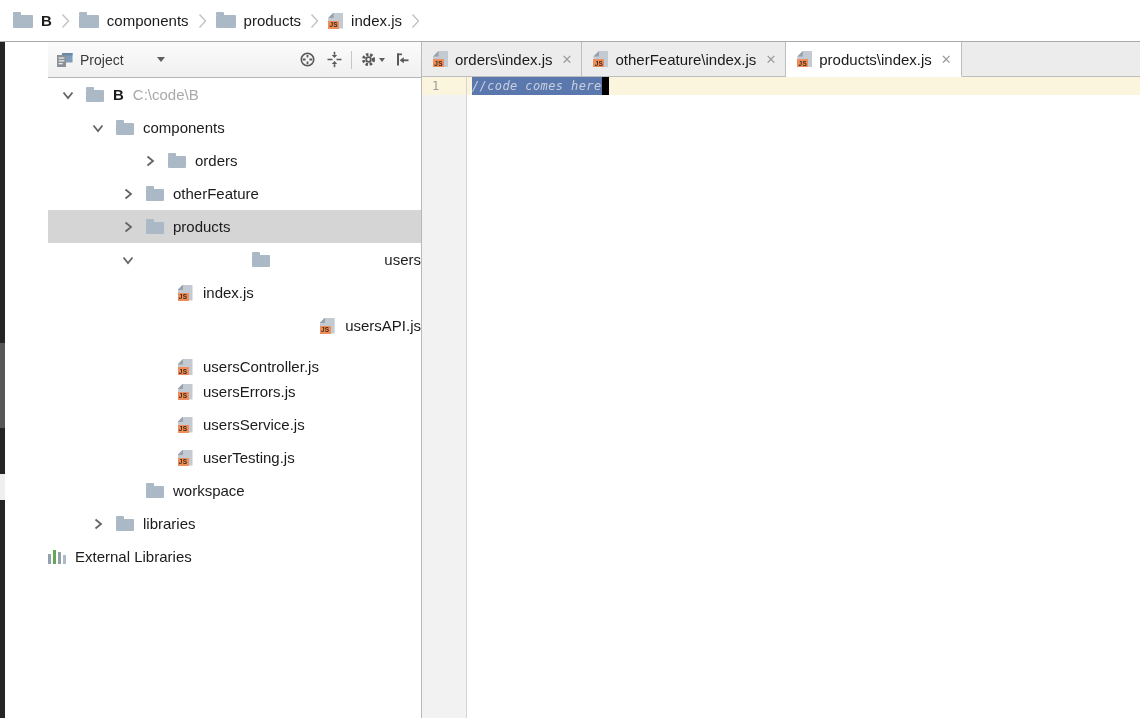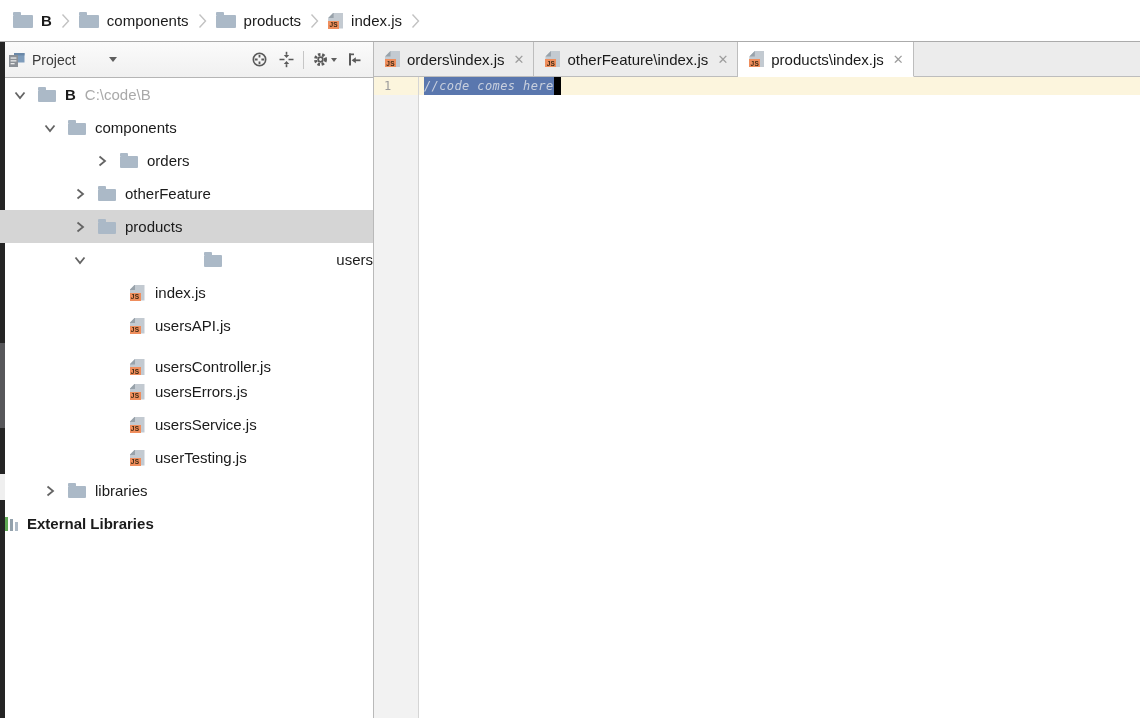--- a/index.html
+++ b/index.html
@@ -17,21 +17,21 @@
   
   .main { position:relative; height:676px; display:flex; }
 
   
   .left-strip { position:absolute; left:0; top:0; width:5px; height:676px; background:#242424; z-index:6; }
   .strip-thumb { position:absolute; left:0; top:301px; width:5px; height:85px; background:#57575A; }
   .strip-gap   { position:absolute; left:0; top:432px; width:5px; height:26px; background:#EFEFEF; }
 
   
   .project-panel { width:374px; flex:none; background:#fff; border-right:1px solid #B9B9B9;
-                   display:flex; flex-direction:column; }
+                   display:flex; flex-direction:column;margin-left:48px; }
   .panel-toolbar { height:36px; flex:none; border-bottom:1px solid #B5B5B5;
                    background:linear-gradient(#FBFBFB,#F0F0F0);
                    display:flex; align-items:center; padding:0 5px 0 8px; }
   .tool-sel { display:flex; align-items:center; gap:7px; cursor:default; }
   .tool-title { font-size:14px; color:#3A3A3A; margin-right:26px; }
   .dd-caret { width:0; height:0; border-left:4px solid transparent; border-right:4px solid transparent;
               border-top:5px solid #5E5E5E; display:inline-block; }
   .tool-spacer { flex:1; }
   .tbtn { width:27px; height:27px; display:flex; align-items:center; justify-content:center; cursor:default; }
   .tbtn.wide { width:34px; gap:2px; }
@@ -269,87 +269,94 @@
             <span class="chev"></span>
             <span class="row-icon">
               <span class="icon-js">
                 <span class="js-page"></span>
                 <span class="js-fold"></span>
                 <span class="js-badge">JS</span>
               </span>
             </span>
             <span>index.js</span>
           </div>
+          <div class="tree-row" style="padding-left: 100px; justify-content: flex-end;">
+            <span class="chev"></span>
+            <span class="row-icon">
+              <span class="icon-js">
+                <span class="js-page"></span>
+                <span class="js-fold"></span>
+                <span class="js-badge">JS</span>
+              </span>
+            </span>
+            <span>usersAPI.js</span>
+          </div>
+          <div class="tree-row" style="padding-left: 100px; align-items: flex-end;">
+            <span class="chev"></span>
+            <span class="row-icon">
+              <span class="icon-js">
+                <span class="js-page"></span>
+                <span class="js-fold"></span>
+                <span class="js-badge">JS</span>
+              </span>
+            </span>
+            <span>usersController.js</span>
+          </div>
           <div class="tree-row" style="padding-left: 100px;">
             <span class="chev"></span>
             <span class="row-icon">
               <span class="icon-js">
                 <span class="js-page"></span>
                 <span class="js-fold"></span>
                 <span class="js-badge">JS</span>
               </span>
             </span>
-            <span>usersAPI.js</span>
-          </div>
-          <div class="tree-row" style="padding-left: 100px; align-items: flex-end;">
-            <span class="chev"></span>
-            <span class="row-icon">
-              <span class="icon-js">
-                <span class="js-page"></span>
-                <span class="js-fold"></span>
-                <span class="js-badge">JS</span>
-              </span>
-            </span>
-            <span>usersController.js</span>
+            <span>usersErrors.js</span>
           </div>
           <div class="tree-row" style="padding-left: 100px;">
             <span class="chev"></span>
             <span class="row-icon">
               <span class="icon-js">
                 <span class="js-page"></span>
                 <span class="js-fold"></span>
                 <span class="js-badge">JS</span>
               </span>
             </span>
-            <span>usersErrors.js</span>
+            <span>usersService.js</span>
           </div>
           <div class="tree-row" style="padding-left: 100px;">
             <span class="chev"></span>
             <span class="row-icon">
               <span class="icon-js">
                 <span class="js-page"></span>
                 <span class="js-fold"></span>
                 <span class="js-badge">JS</span>
               </span>
             </span>
-            <span>usersService.js</span>
-          </div>
-          <div class="tree-row" style="padding-left: 100px;">
-            <span class="chev"></span>
-            <span class="row-icon">
-              <span class="icon-js">
-                <span class="js-page"></span>
-                <span class="js-fold"></span>
-                <span class="js-badge">JS</span>
-              </span>
-            </span>
             <span>userTesting.js</span>
           </div>
+          <div class="tree-row" style="padding-left: 70px;">
+            <span class="chev"></span>
+            <span class="row-icon">
+              <span class="icon-folder"></span>
+            </span>
+            <span>workspace</span>
+          </div>
           <div class="tree-row" style="padding-left: 40px;">
             <span class="chev">
               <svg width="14" height="14" viewBox="0 0 14 14">
                 <polyline points="4.5,2.5 10,7 4.5,11.5" fill="none" stroke="#646464" stroke-width="1.8"></polyline>
               </svg>
             </span>
             <span class="row-icon">
               <span class="icon-folder"></span>
             </span>
             <span>libraries</span>
           </div>
-          <div class="tree-row" style=" font-weight: bold;">
+          <div class="tree-row" style="">
             <span class="row-icon noindent">
               <span class="icon-extlib">
                 <span style="background: rgb(147, 161, 172); height: 10px;"></span>
                 <span style="background: rgb(97, 169, 86); height: 14px;"></span>
                 <span style="background: rgb(147, 161, 172); height: 12px;"></span>
                 <span style="background: rgb(174, 186, 198); height: 9px;"></span>
               </span>
             </span>
             <span>External Libraries</span>
           </div>

